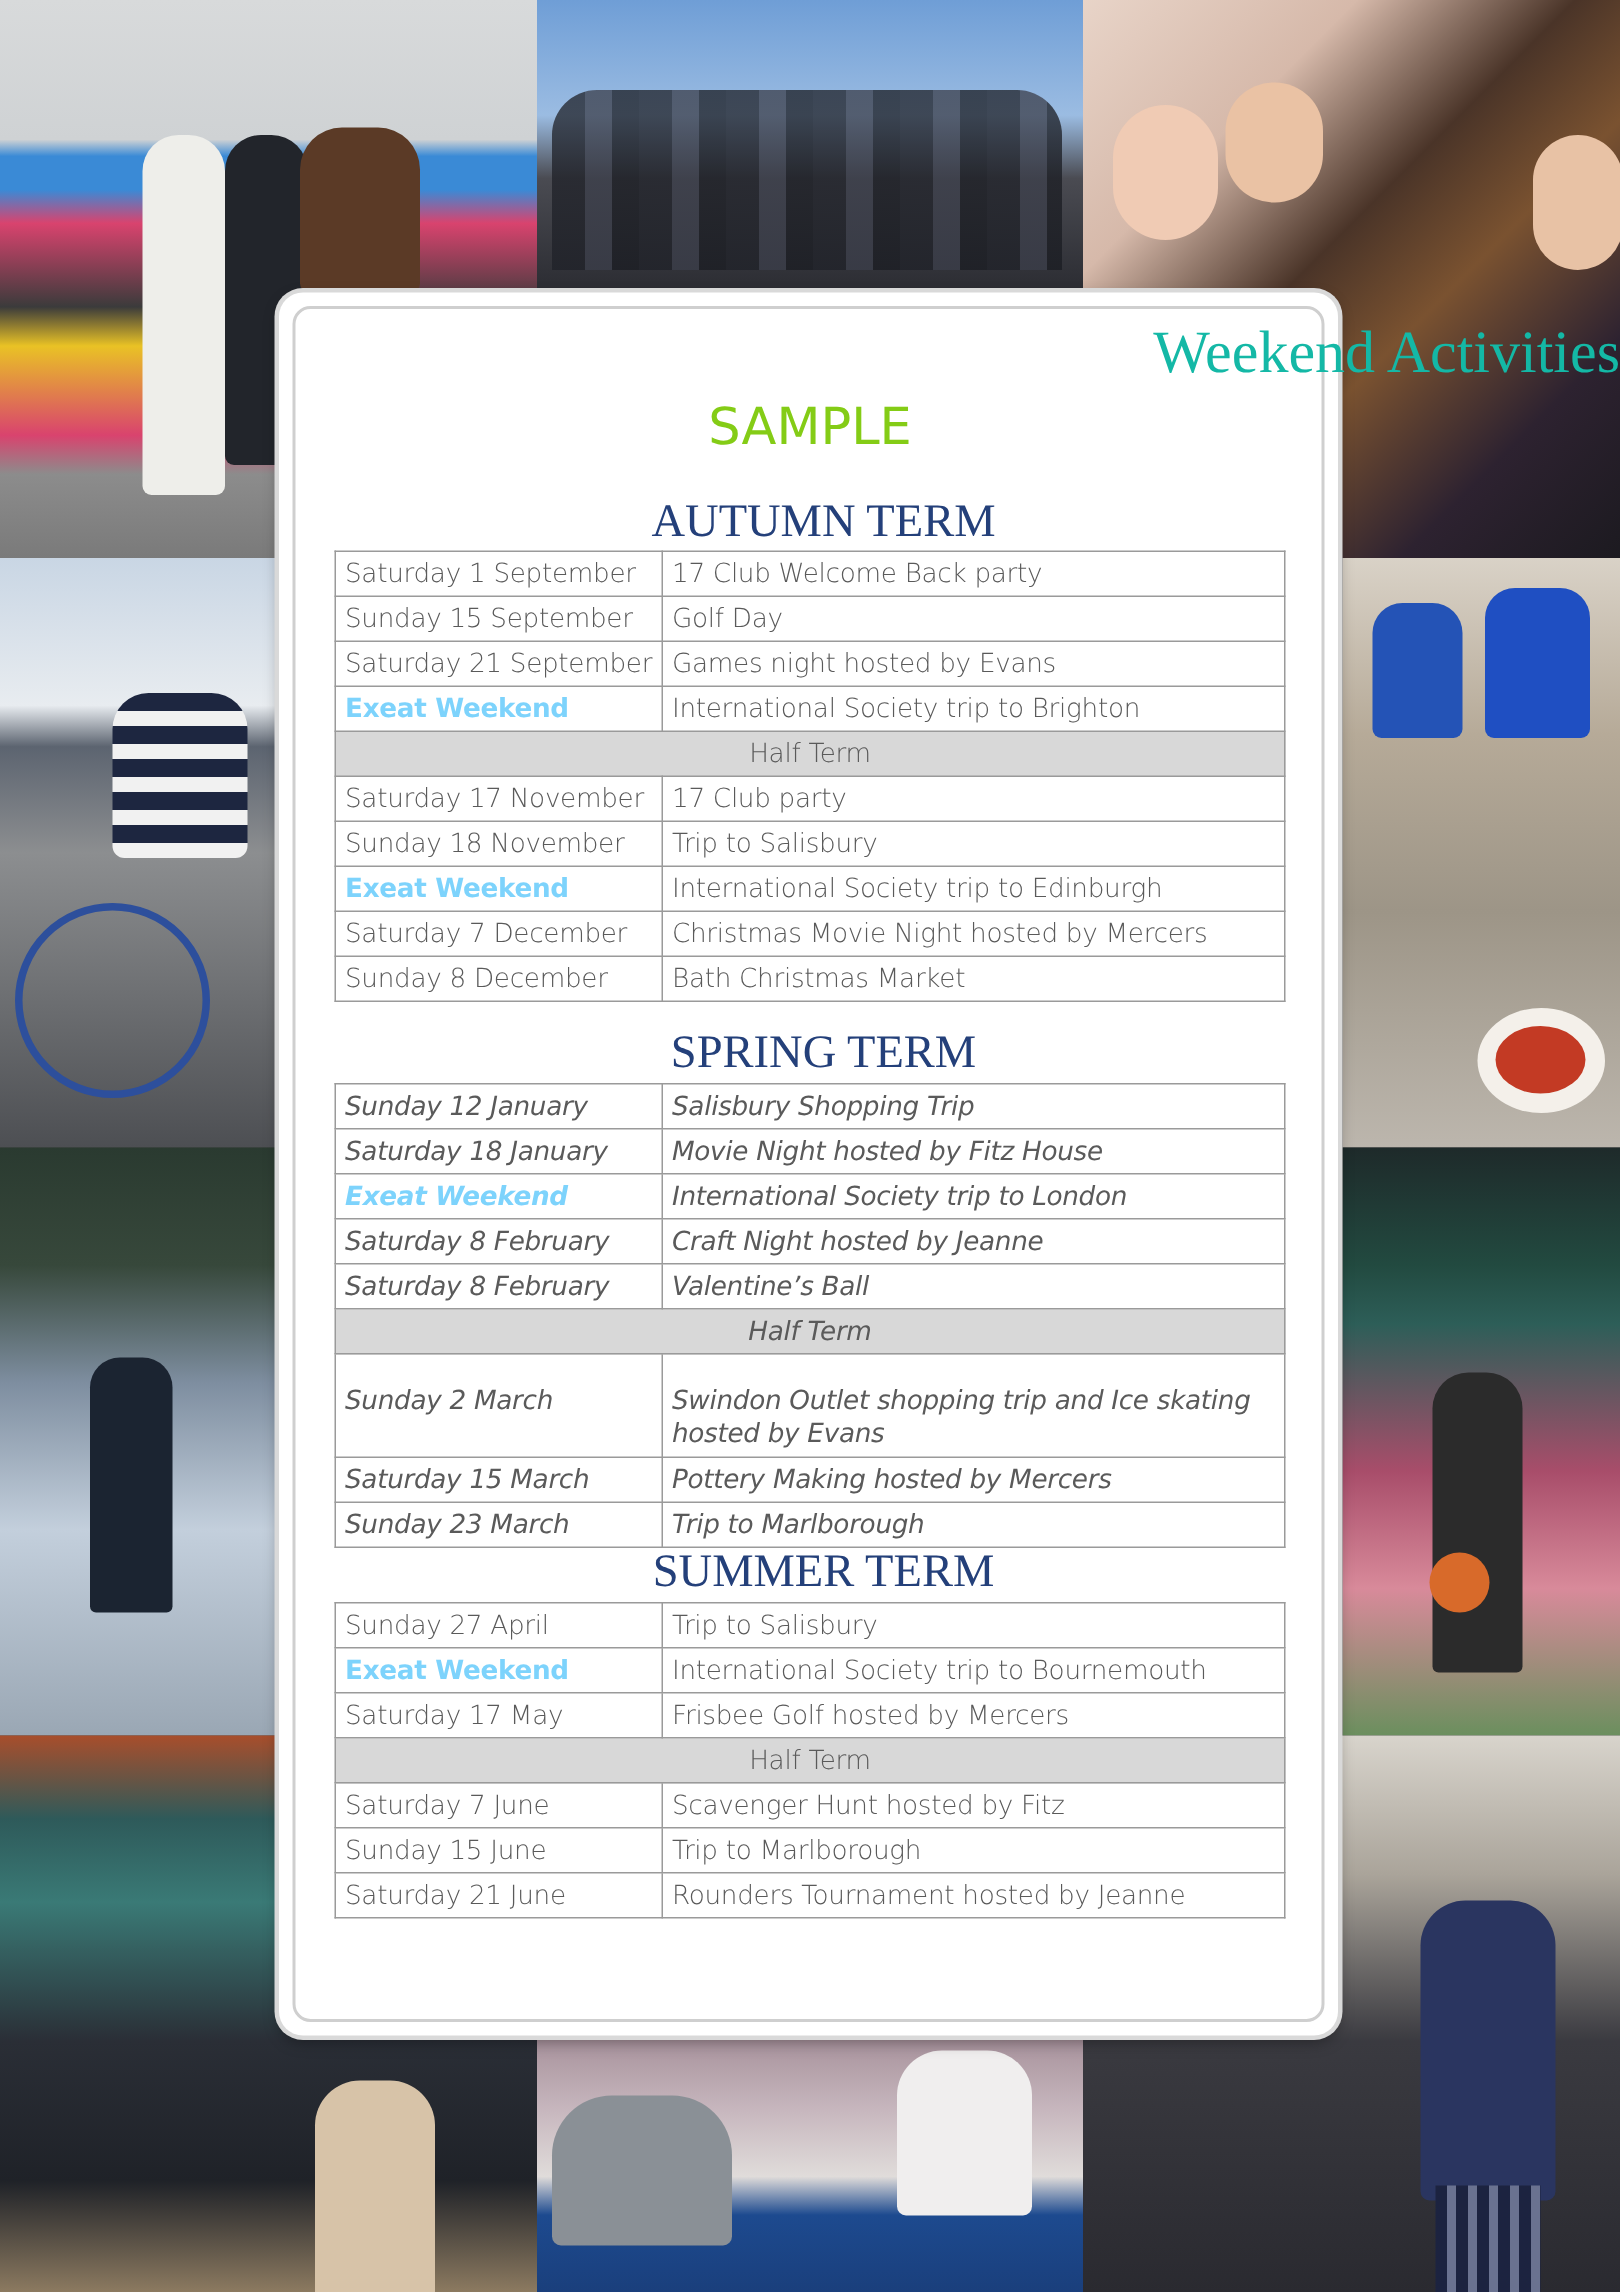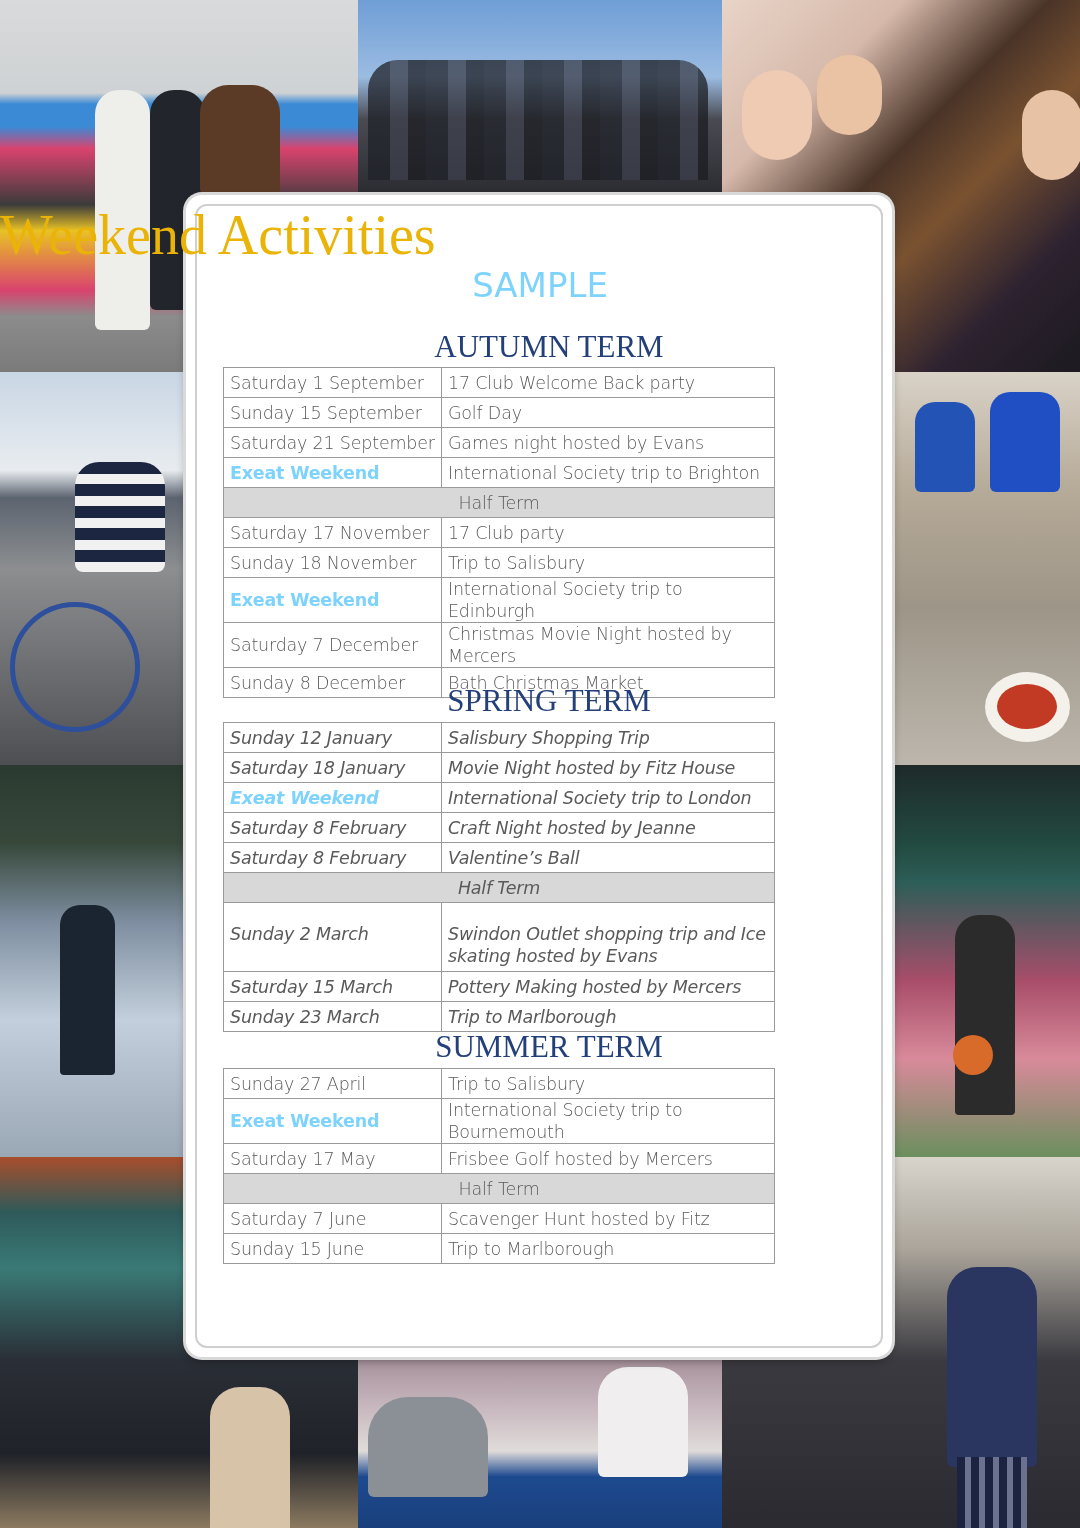--- a/index.html
+++ b/index.html
@@ -8,33 +8,33 @@
   .card {
     position:absolute; left:186px; top:195px; width:706px; height:1162px;
     background:#fff; border-radius:16px;
     box-shadow: 0 0 0 3px #d9d9d9, 0 4px 10px rgba(0,0,0,0.35);
   }
   .card-inner {
     position:absolute; left:9px; top:9px; right:9px; bottom:9px;
     border:2px solid #cfcfcf; border-radius:12px;
   }
   .title {
-    position:absolute; left:0; right:0; top:205px; text-align:left;
-    font-family:"Liberation Serif", serif; font-size:56px; color:#eab308; line-height:60px;
+    position:absolute; left:0; right:0; top:205px; text-align:right;
+    font-family:"Liberation Serif", serif; font-size:40px; color:#14b8a6; line-height:60px;
   }
   .sample {
     position:absolute; left:0; right:0; top:262px; text-align:center;
-    font-family:"DejaVu Sans", sans-serif; font-size:34px; color:#7dd3fc; line-height:46px;
+    font-family:"DejaVu Sans", sans-serif; font-size:34px; color:#84cc16; line-height:46px;
   }
   .term-heading {
     position:absolute; left:0; right:0; text-align:center;
     font-family:"Liberation Serif", serif; font-size:31px; color:#24407a; line-height:38px;margin-left:18px;
   }
   table.sched {
-    position:absolute; left:223px; width:552px; border-collapse:collapse;
+    position:absolute; left:223px; width:634px; border-collapse:collapse;
     font-family:"DejaVu Sans", sans-serif; font-size:17.5px; color:#5a5a5a;
   }
   table.sched td {
     border:1.5px solid #9a9a9a; padding:0 6px; height:29px; line-height:22px; vertical-align:middle;
     font-weight:300; letter-spacing:-0.2px;
   }
   table.sched td.date { width:205px; }
   table.sched td.bold { font-weight:bold; color:#7dd3fc; }
   table.sched tr.half td { background:#d8d8d8; text-align:center; }
   table.sched tr.tall td { height:48px; vertical-align:top; padding-top:20px; }
@@ -198,14 +198,18 @@
         <td colspan="2">Half Term</td>
       </tr>
   <tr>
         <td class="date">Saturday 7 June</td>
         <td>Scavenger Hunt hosted by Fitz</td>
       </tr>
   <tr>
         <td class="date">Sunday 15 June</td>
         <td>Trip to Marlborough</td>
       </tr>
+  <tr>
+        <td class="date">Saturday 21 June</td>
+        <td>Rounders Tournament hosted by Jeanne</td>
+      </tr>
 </tbody>
   </table>
 
 </body></html>

